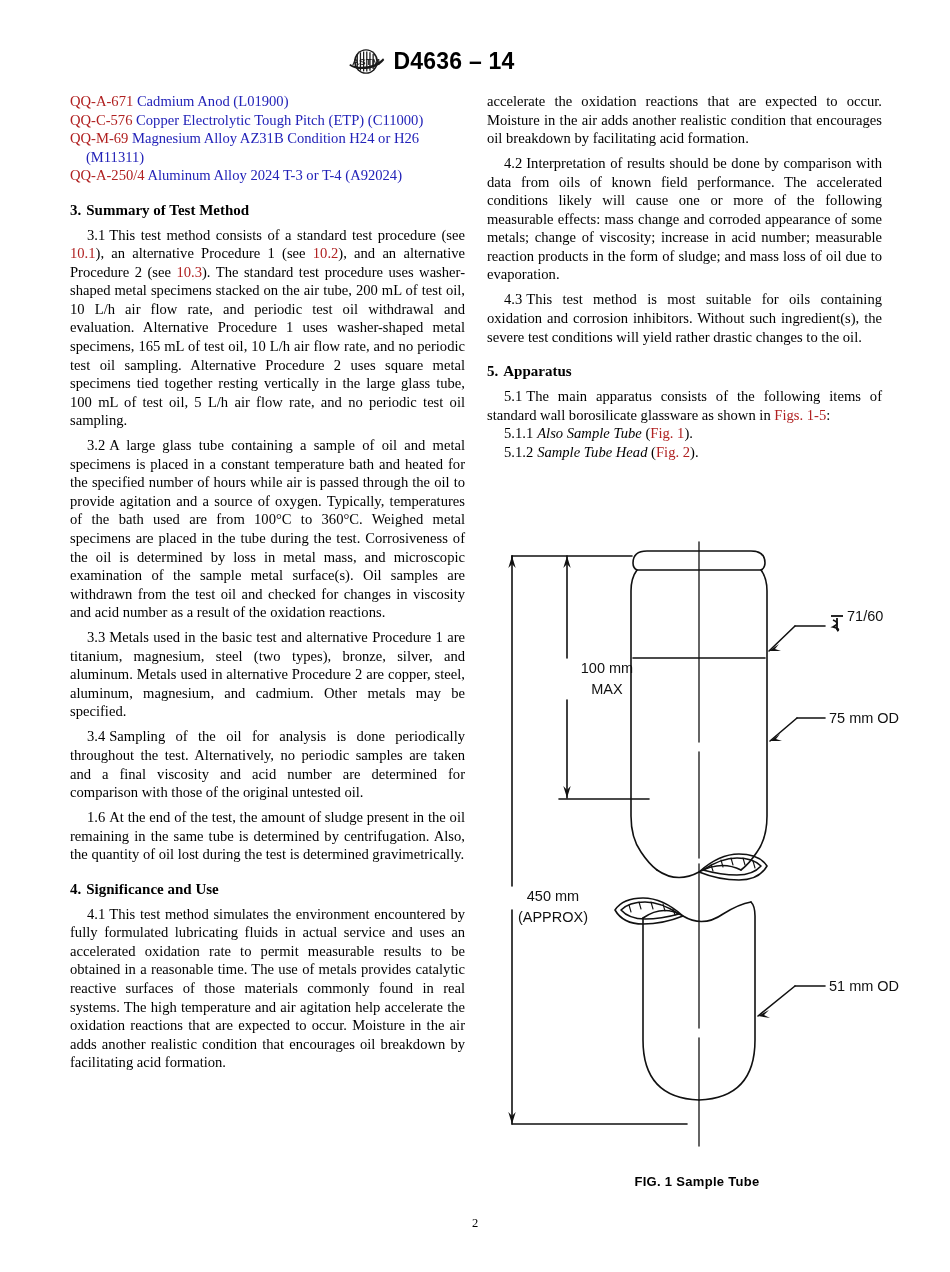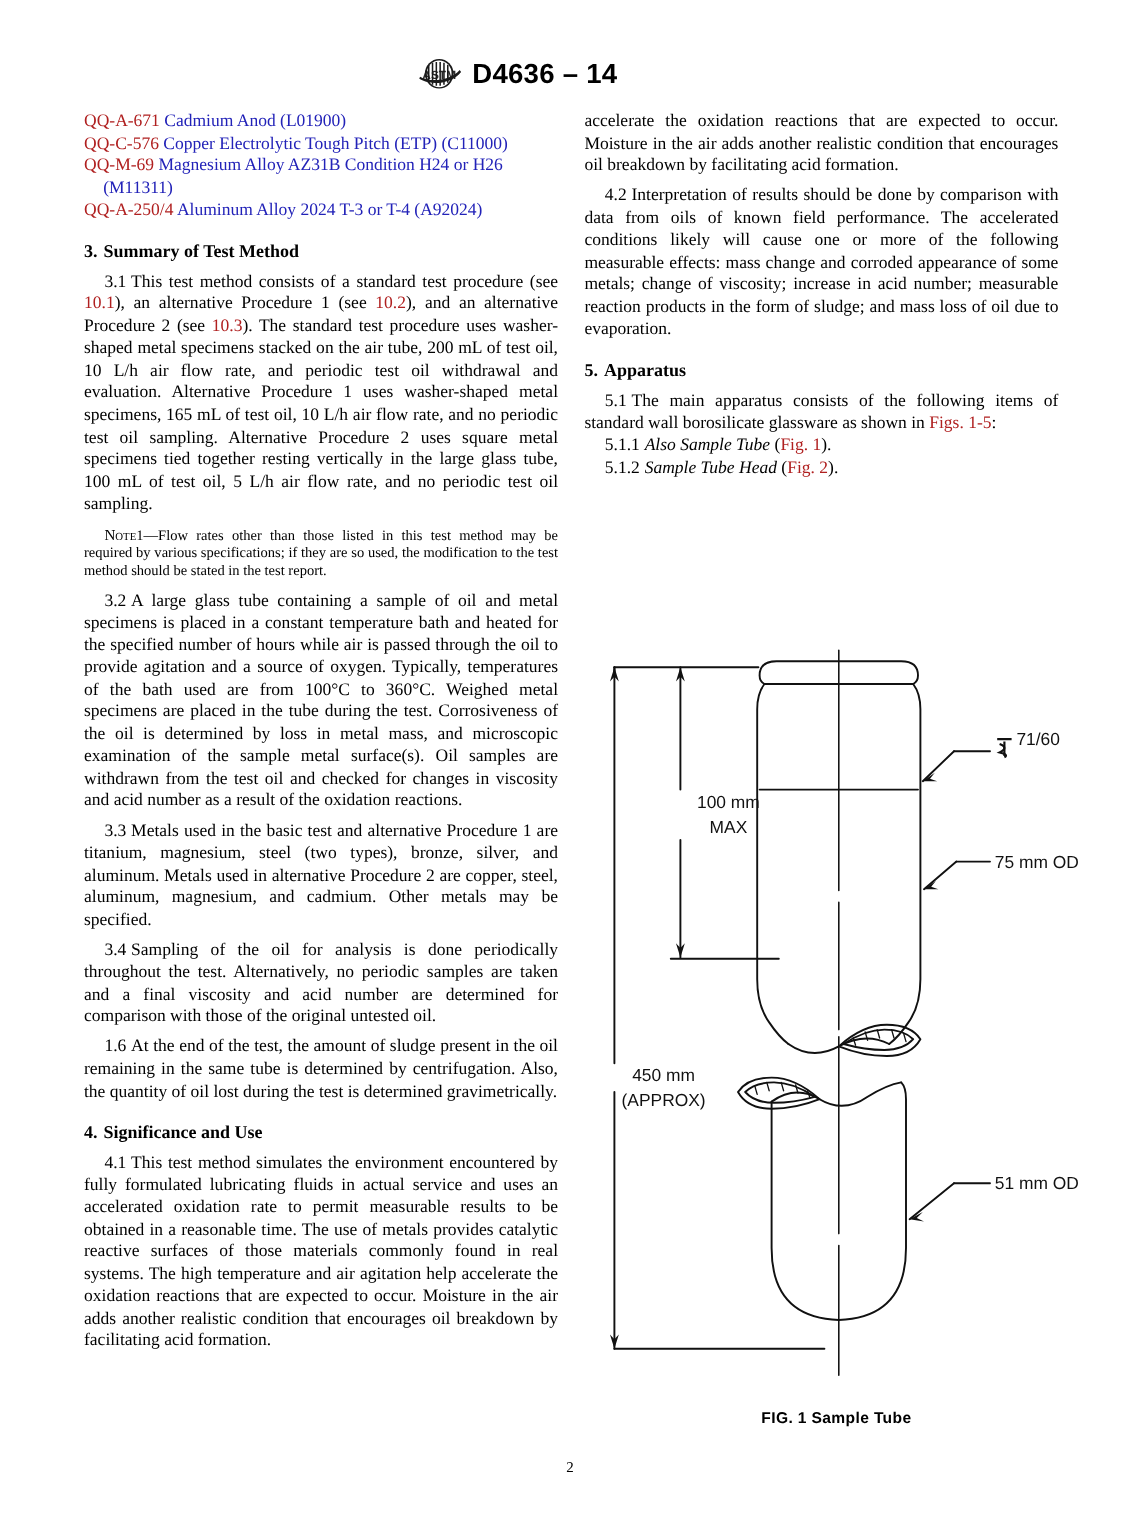--- a/index.html
+++ b/index.html
@@ -182,23 +182,20 @@
   </div>
 
   <h2 class="sect">
     <span class="snum">3.</span><span>Summary of Test Method</span>
   </h2>
 
   <p class="para">
     <span class="pnum">3.1</span><span>This test method consists of a standard test procedure (see </span><span class="xref">10.1</span><span>), an alternative Procedure 1 (see </span><span class="xref">10.2</span><span>), and an alternative Procedure 2 (see </span><span class="xref">10.3</span><span>). The standard test procedure uses washer-shaped metal specimens stacked on the air tube, 200 mL of test oil, 10 L/h air flow rate, and periodic test oil withdrawal and evaluation. Alternative Procedure 1 uses washer-shaped metal specimens, 165 mL of test oil, 10 L/h air flow rate, and no periodic test oil sampling. Alternative Procedure 2 uses square metal specimens tied together resting vertically in the large glass tube, 100 mL of test oil, 5 L/h air flow rate, and no periodic test oil sampling.</span>
   </p>
 
-  <p class="note">
-    <span class="note-label">Note</span><span>1—Flow rates other than those listed in this test method may be required by various specifications; if they are so used, the modification to the test method should be stated in the test report.</span>
-  </p>
 
   <p class="para">
     <span class="pnum">3.2</span><span>A large glass tube containing a sample of oil and metal specimens is placed in a constant temperature bath and heated for the specified number of hours while air is passed through the oil to provide agitation and a source of oxygen. Typically, temperatures of the bath used are from 100°C to 360°C. Weighed metal specimens are placed in the tube during the test. Corrosiveness of the oil is determined by loss in metal mass, and microscopic examination of the sample metal surface(s). Oil samples are withdrawn from the test oil and checked for changes in viscosity and acid number as a result of the oxidation reactions.</span>
   </p>
 
   <p class="para">
     <span class="pnum">3.3</span><span>Metals used in the basic test and alternative Procedure 1 are titanium, magnesium, steel (two types), bronze, silver, and aluminum. Metals used in alternative Procedure 2 are copper, steel, aluminum, magnesium, and cadmium. Other metals may be specified.</span>
   </p>
 
   <p class="para">
@@ -222,20 +219,23 @@
 <div class="col col-right">
 
   <p class="para" style="text-indent:0">
     <span>accelerate the oxidation reactions that are expected to occur. Moisture in the air adds another realistic condition that encourages oil breakdown by facilitating acid formation.</span>
   </p>
 
   <p class="para">
     <span class="pnum">4.2</span><span>Interpretation of results should be done by comparison with data from oils of known field performance. The accelerated conditions likely will cause one or more of the following measurable effects: mass change and corroded appearance of some metals; change of viscosity; increase in acid number; measurable reaction products in the form of sludge; and mass loss of oil due to evaporation.</span>
   </p>
 
+  <p class="para">
+    <span class="pnum">4.3</span><span>This test method is most suitable for oils containing oxidation and corrosion inhibitors. Without such ingredient(s), the severe test conditions will yield rather drastic changes to the oil.</span>
+  </p>
 
   <h2 class="sect">
     <span class="snum">5.</span><span>Apparatus</span>
   </h2>
 
   <p class="para para-tight">
     <span class="pnum">5.1</span><span>The main apparatus consists of the following items of standard wall borosilicate glassware as shown in </span><span class="xref">Figs. 1-5</span><span>:</span>
   </p>
 
   <p class="subclause">

